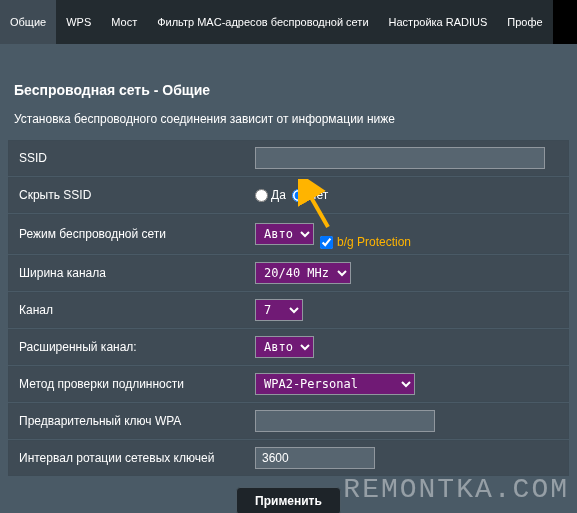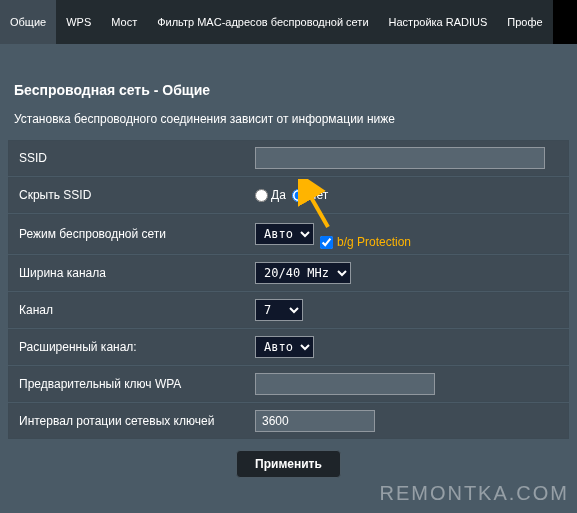--- a/index.html
+++ b/index.html
@@ -71,21 +71,21 @@
     color: #fff;
     height: 22px;
     padding: 2px 6px;
     font-family: inherit;
     font-size: 12px;
   }
   .ssid-input { width: 290px; }
   .key-input { width: 180px; background:#6a7780; color:#c2c2c2; }
   .rot-input { width: 120px; }
   select {
-    background: #0f172a;
+    background: #701a75;
     color: #fff;
     border: 1px solid #90979e;
     height: 22px;
     font-family: monospace;
     font-size: 12px;
     padding: 1px 4px;
   }
   .radio-opt { color:#fff; font-size:12px; display:flex; align-items:center; gap:3px; }
   .chk-lbl { color: #ffb400; font-size: 12px; display:flex; align-items:center; gap:4px;margin-top:16px; }
   .btn-row {
@@ -105,22 +105,22 @@
   .arrow {
     position: absolute;
     left: 298px;
     top: 179px;
     pointer-events: none;
   }
   .watermark {
     position: absolute;
     right: 8px;
     bottom: 8px;
-    font-family: Liberation Sans, sans-serif;
-    font-size: 20px;
+    font-family: Liberation Mono, monospace;
+    font-size: 28px;
     color: rgba(255,255,255,0.42);
     letter-spacing: 2px;
     pointer-events:none;
   }
 </style>
 </head>
 <body>
 
 <div class="topbar">
   <div class="tab active">Общие</div>
@@ -190,20 +190,28 @@
 
   <div class="row">
     <div class="lbl">Расширенный канал:</div>
     <div class="ctl">
       <select>
         <option>Авто</option>
       </select>
     </div>
   </div>
 
+  <div class="row">
+    <div class="lbl">Метод проверки подлинности</div>
+    <div class="ctl">
+      <select style="min-width:160px;">
+        <option>WPA2-Personal</option>
+      </select>
+    </div>
+  </div>
 
 
   <div class="row">
     <div class="lbl">Предварительный ключ WPA</div>
     <div class="ctl">
       <input type="text" class="key-input" value="" style="">
     </div>
   </div>
 
   <div class="row">

